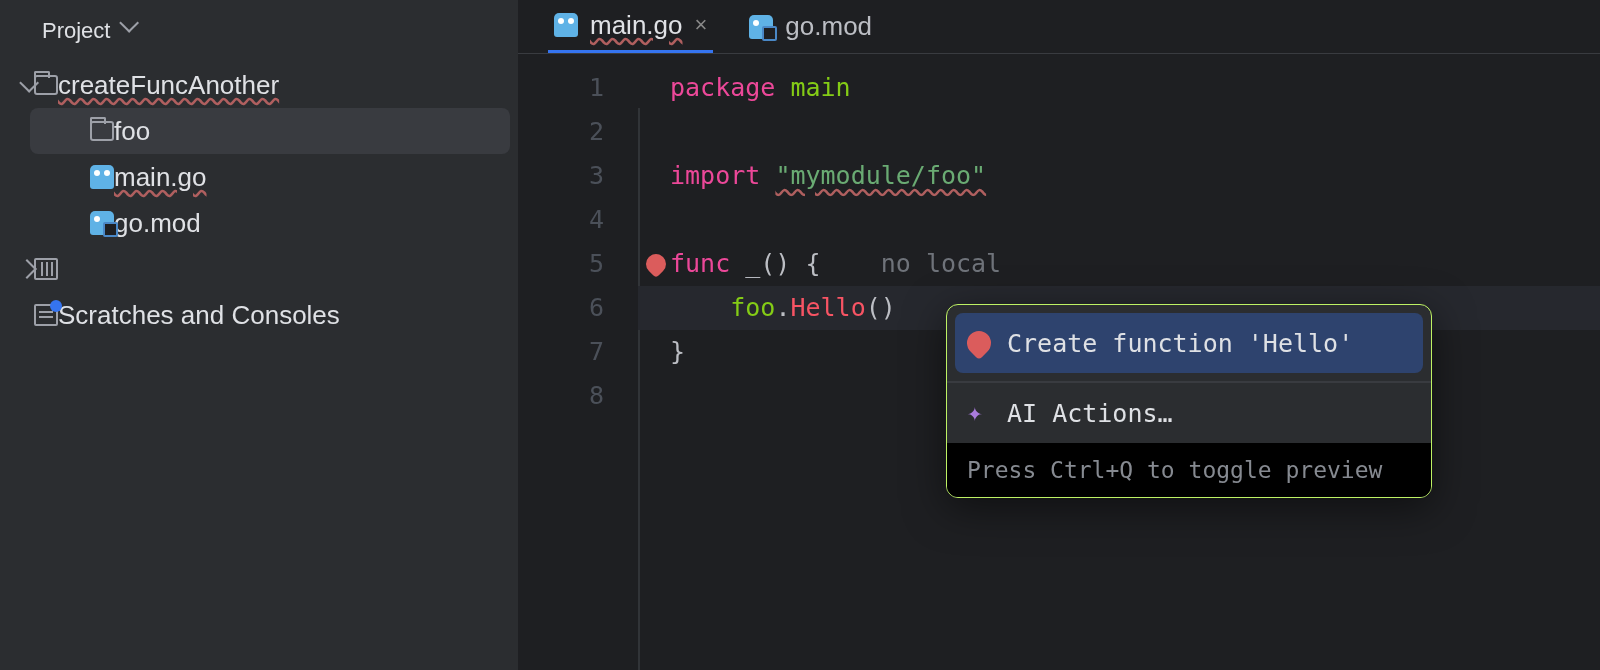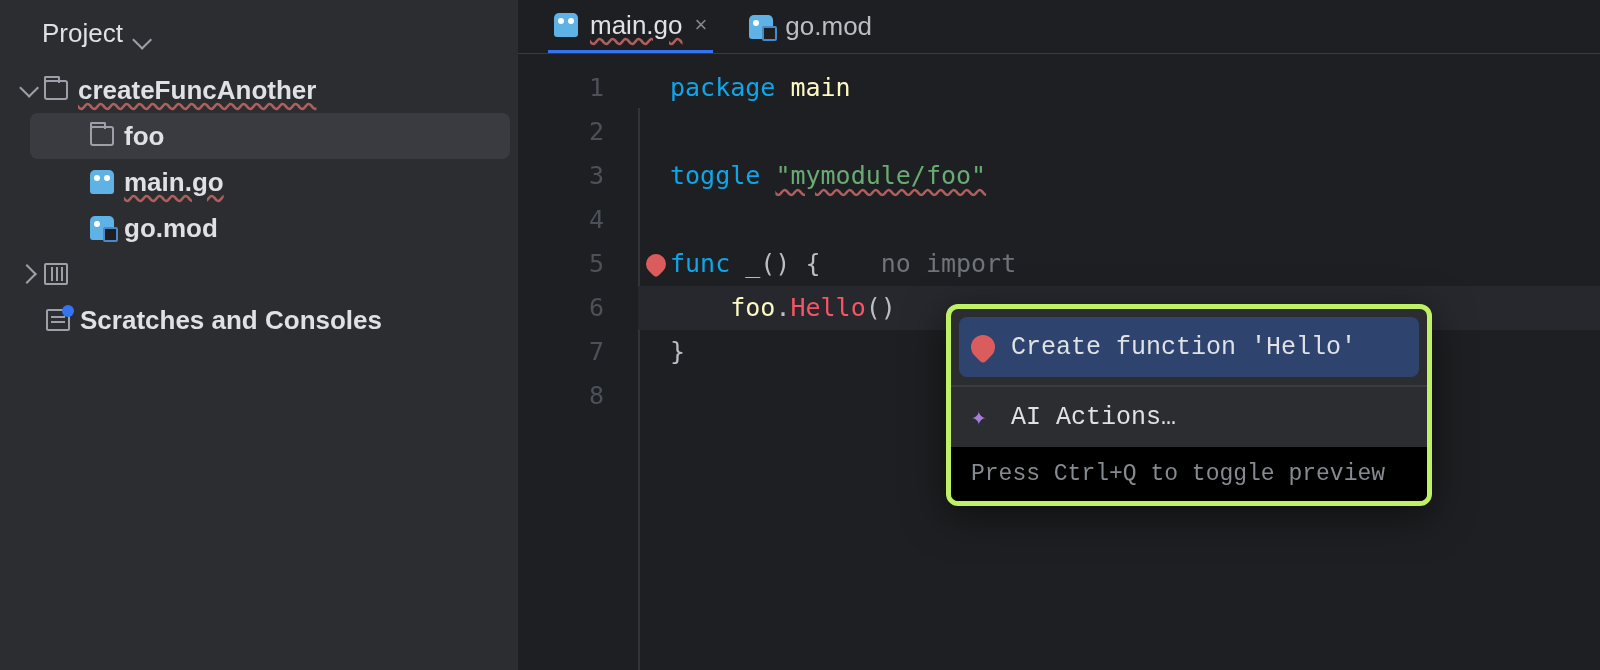--- a/index.html
+++ b/index.html
@@ -12,47 +12,45 @@
   }
   .sidebar {
     width: 518px;
     background: #2b2d30;
     height: 100%;
     flex-shrink: 0;
     padding-top: 10px;
   }
   .project-header {
     display: flex;
-    align-items: flex-end;
+    align-items: flex-start;
     gap: 10px;
     padding: 8px 20px 18px 42px;
-    font-size: 26px;
+    font-size: 22px;
     color: #dfe1e5;
   }
   .chev { width: 14px; height: 14px; border-right: 2px solid #9da0a8; border-bottom: 2px solid #9da0a8; }
   .chev-down { transform: rotate(45deg) translateY(-3px); }
   .chev-right { transform: rotate(-45deg); }
   .tree { font-size: 26px; }
   .tree-row {
     display: flex;
     align-items: center;
     height: 46px;
     padding-left: 20px;
-    gap: 10px;
     white-space: nowrap;
-    font-weight: bold;
   }
   .tree-row.selected {
     background: #393b40;
     border-radius: 8px;
     margin-left: 30px;
     margin-right: 8px;
     padding-left: 60px;
   }
-  .indent-1 { padding-left: 46px; }
+  .indent-1 { padding-left: 34px; }
   .indent-2 { padding-left: 90px; }
   .folder-icon {
     width: 24px; height: 20px;
     border: 2px solid #9da0a8; border-radius: 3px;
     position: relative;
   }
   .folder-icon::before {
     content:''; position:absolute; top:-6px; left:-2px; width:12px; height:5px;
     border:2px solid #9da0a8; border-bottom:none; border-radius:2px 2px 0 0;
   }
@@ -103,37 +101,36 @@
   }
   .gutter-sep { position:absolute; left:120px; top:54px; bottom:0; width:2px; background:#313438; }
 
   .code {
     flex:1; padding-top:12px;
     font-family: Menlo, Consolas, monospace;
     font-size: 25px; position:relative;
   }
   .code-line { height:44px; line-height:44px; padding-left:32px; white-space:pre; position:relative; }
   .code-line.hl { background:#26282e; }
-  .kw { color:#0ea5e9; }
+  .kw { color:#ec4899; }
   .str { color:#6aab73; text-decoration: underline wavy #b05f5f; text-underline-offset:4px; }
-  .ident { color:#fef9c3; }
+  .ident { color:#84cc16; }
   .punct { color:#bcbec4; }
   .err { color:#f75464; }
   .hint { color:#6f737a; }
 
   .popup {
     position:absolute; left:308px; top:250px;
     width:486px;
     background:#2b2d30;
-    border:5px solid #bef264;
+    border:1px solid #bef264;
     border-radius:12px;
     box-shadow: 0 10px 40px rgba(0,0,0,0.5);
     font-size:25px;
     overflow:hidden;
-    font-family:Liberation Mono, monospace;
   }
   .popup-item {
     display:flex; align-items:center; gap:16px;
     height:60px; padding:0 20px;
     color:#dfe1e5;
   }
   .popup-item.sel { background:#2e436e; border-radius:8px; margin:8px; padding:0 12px; }
   .popup-sep { height:1px; background:#393b40; margin:0; }
   .popup-footer {
     background:#000000; color:#868a91;
@@ -205,23 +202,23 @@
       <div class="gutter-line">3</div>
       <div class="gutter-line">4</div>
       <div class="gutter-line has-bulb">5</div>
       <div class="gutter-line">6</div>
       <div class="gutter-line">7</div>
       <div class="gutter-line">8</div>
     </div>
     <div class="code">
       <div class="code-line"><span class="kw">package</span> <span class="ident">main</span></div>
       <div class="code-line"></div>
-      <div class="code-line"><span class="kw">toggle</span> <span class="str">"mymodule/foo"</span></div>
+      <div class="code-line"><span class="kw">import</span> <span class="str">"mymodule/foo"</span></div>
       <div class="code-line"></div>
-      <div class="code-line"><span class="kw">func</span><span class="punct"> _() {</span>    <span class="hint">no import</span></div>
+      <div class="code-line"><span class="kw">func</span><span class="punct"> _() {</span>    <span class="hint">no local</span></div>
       <div class="code-line hl">    <span class="ident">foo</span><span class="punct">.</span><span class="err">Hello</span><span class="punct">()</span></div>
       <div class="code-line"><span class="punct">}</span></div>
       <div class="code-line"></div>
 
       <div class="popup">
         <div class="popup-item sel">
           <span class="bulb-red"></span>
           <span>Create function 'Hello'</span>
         </div>
         <div class="popup-sep"></div>

